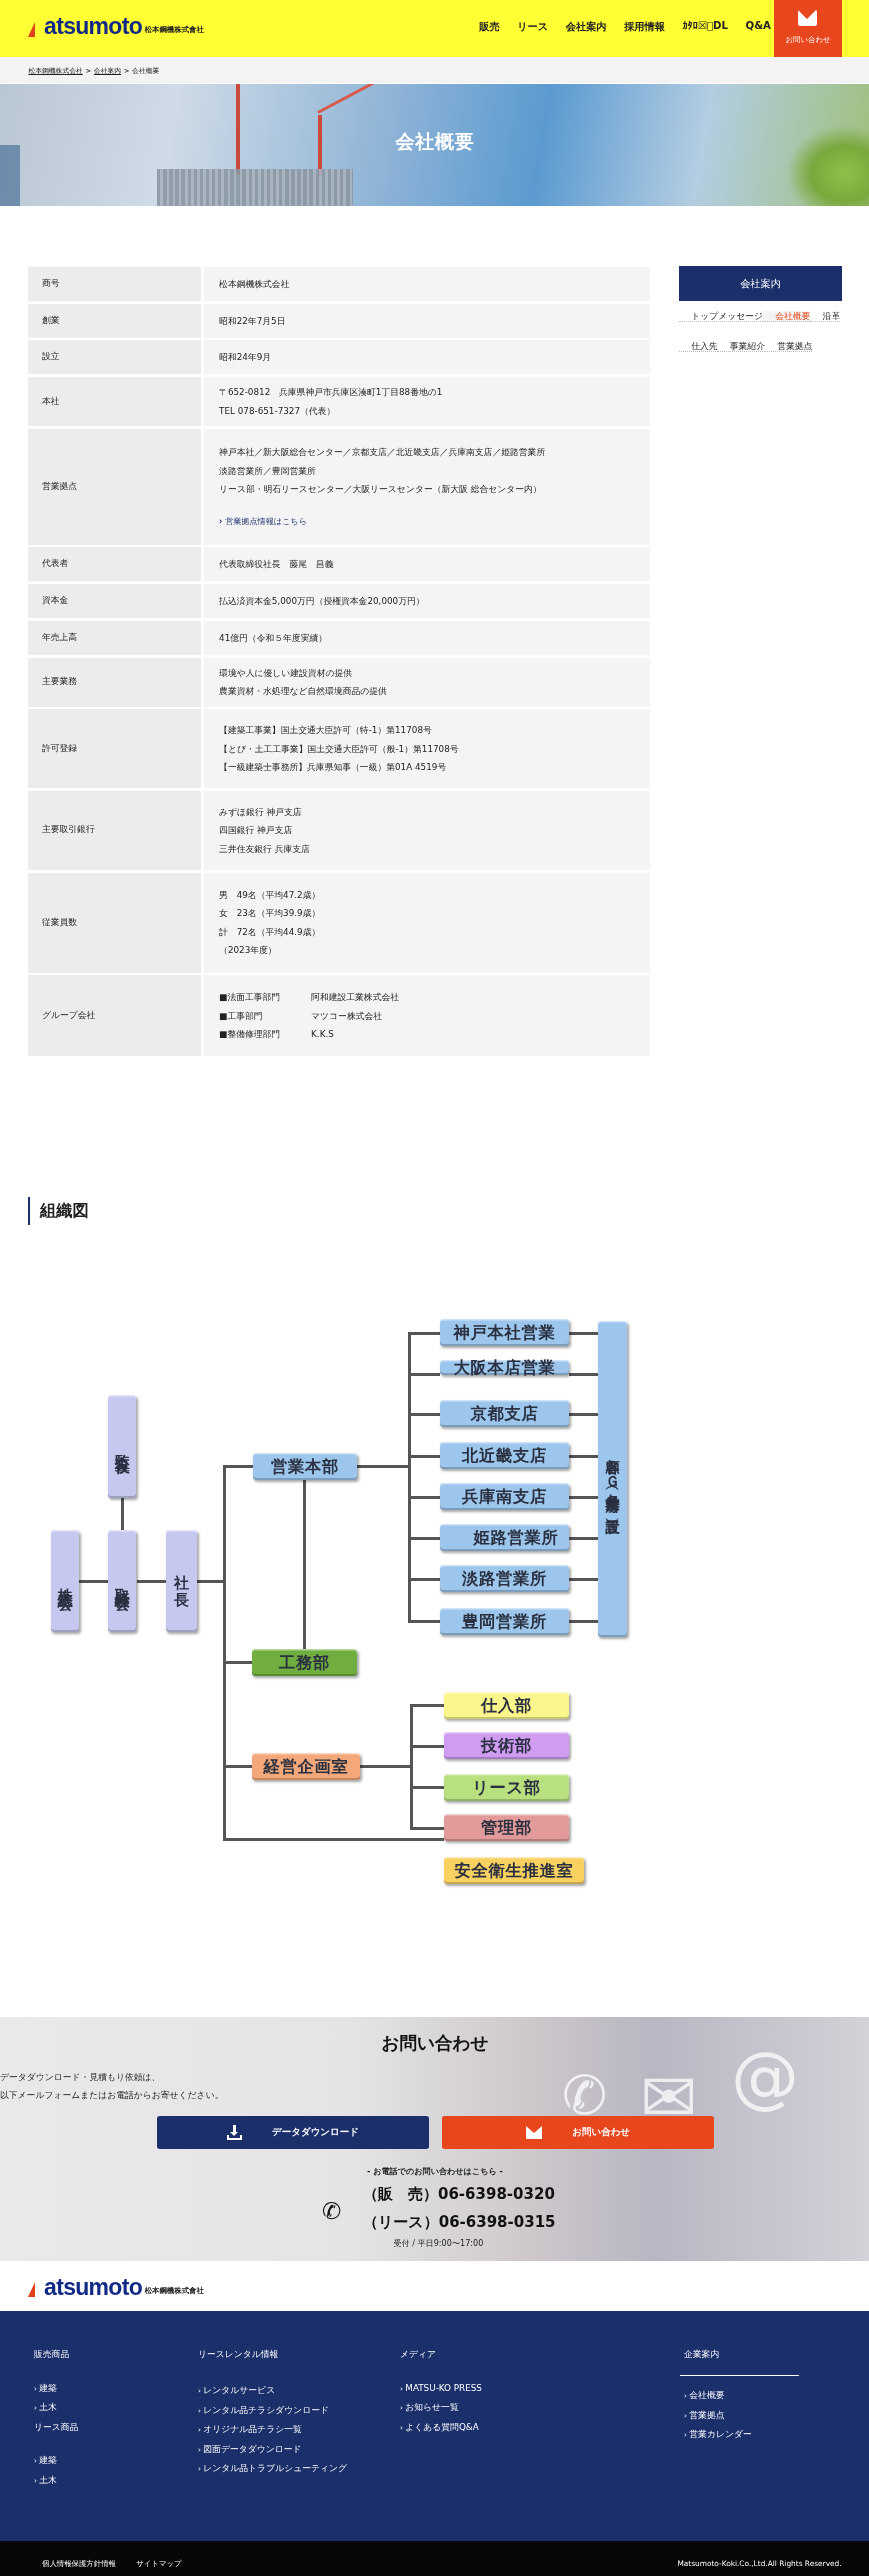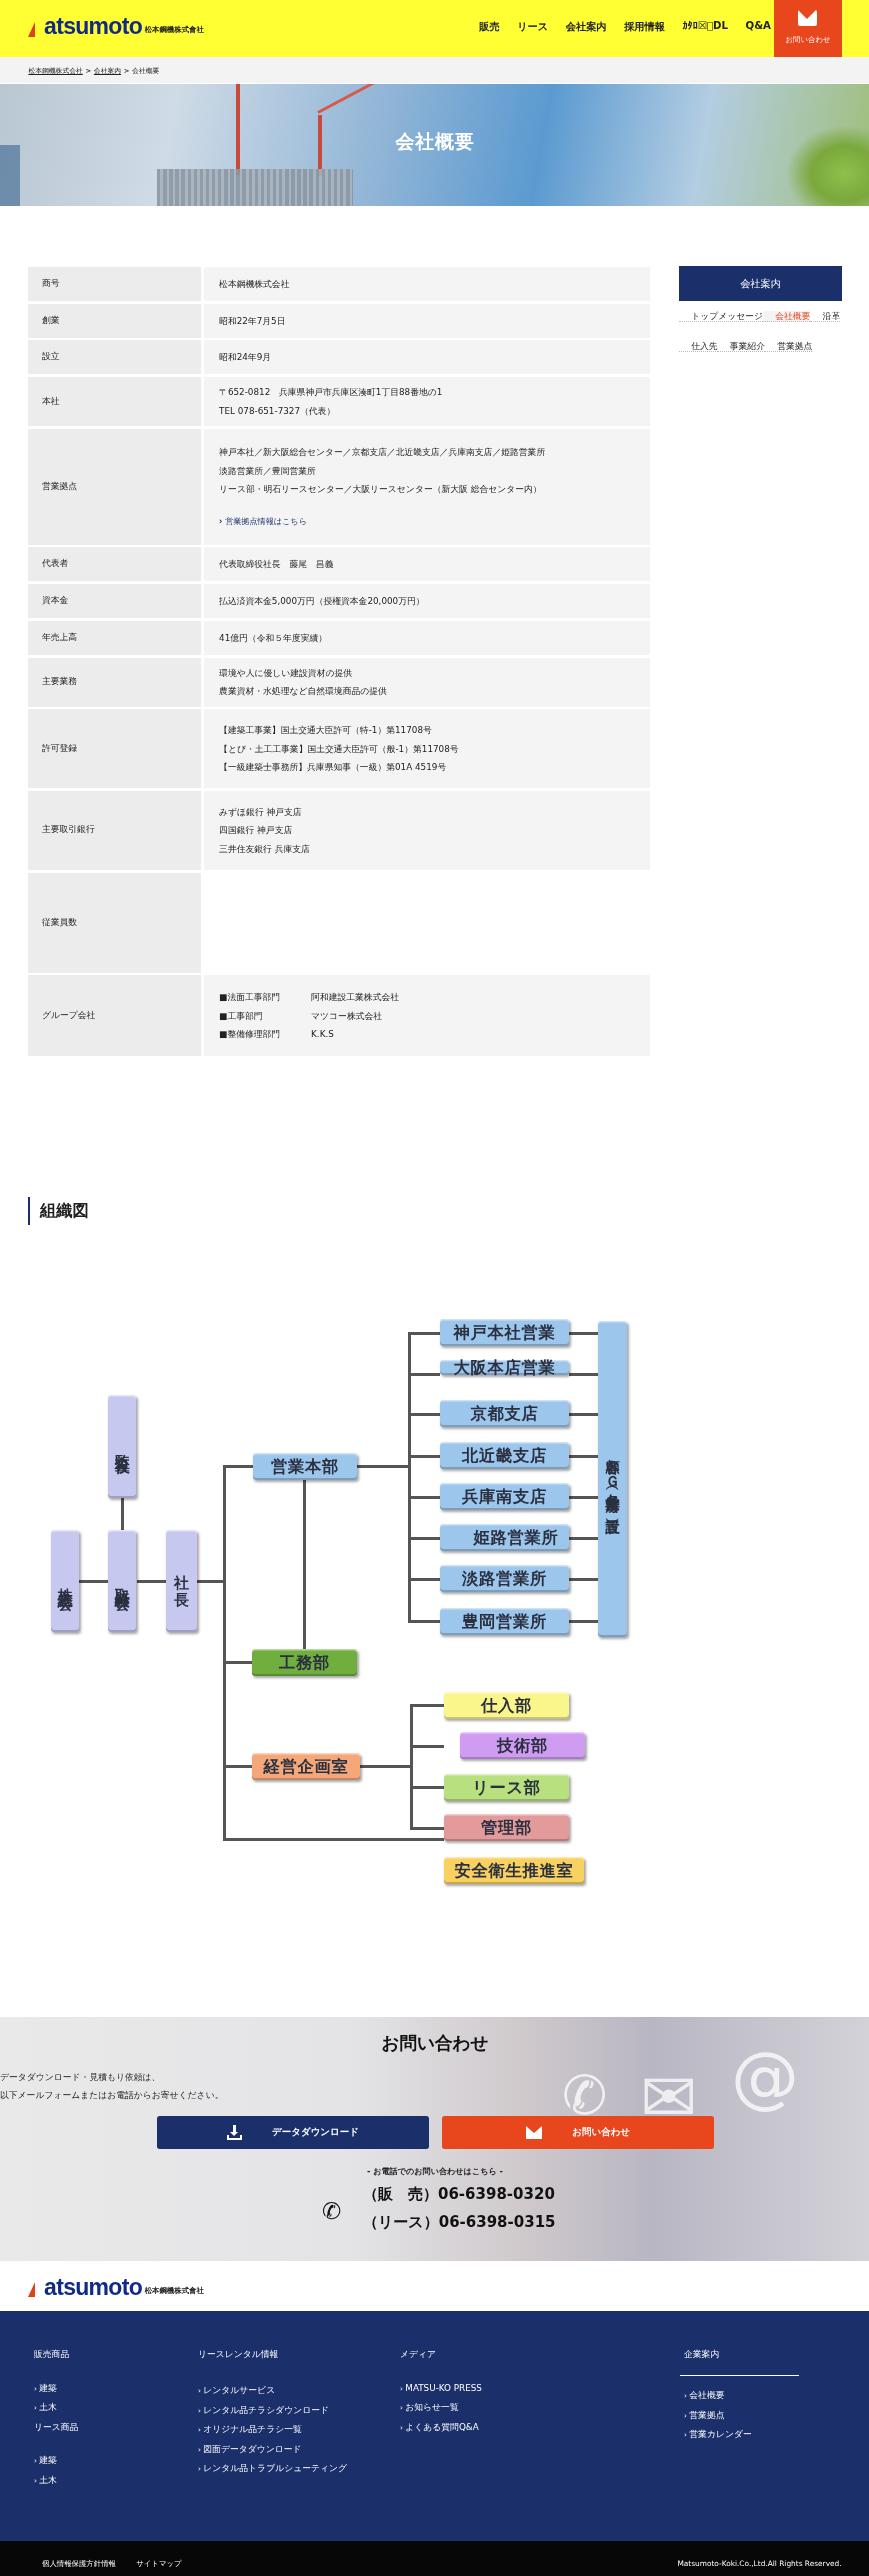--- a/index.html
+++ b/index.html
@@ -193,20 +193,26 @@
     <div class="info-row" style="height: 79px;">
       <div class="th">主要取引銀行</div>
       <div class="td">
         <div>みずほ銀行 神戸支店</div>
         <div>四国銀行 神戸支店</div>
         <div>三井住友銀行 兵庫支店</div>
       </div>
     </div>
     <div class="info-row" style="height: 100px;">
       <div class="th">従業員数</div>
+      <div class="td">
+        <div>男　49名（平均47.2歳）</div>
+        <div>女　23名（平均39.9歳）</div>
+        <div>計　72名（平均44.9歳）</div>
+        <div>（2023年度）</div>
+      </div>
     </div>
     <div class="info-row" style="height: 81px;">
       <div class="th">グループ会社</div>
       <div class="td">
         <div class="grp">
           <span class="dep">■法面工事部門</span>
           <span>阿和建設工業株式会社</span>
         </div>
         <div class="grp">
           <span class="dep">■工事部門</span>
@@ -271,21 +277,21 @@
     <div class="box" style="left: 440px; top: 1400px; width: 129px; height: 27px; background: rgb(156, 198, 236);">京都支店</div>
     <div class="box" style="left: 440px; top: 1442px; width: 129px; height: 27px; background: rgb(156, 198, 236);">北近畿支店</div>
     <div class="box" style="left: 440px; top: 1483px; width: 129px; height: 27px; background: rgb(156, 198, 236);">兵庫南支店</div>
     <div class="box" style="left: 440px; top: 1524px; width: 129px; height: 27px; background: rgb(156, 198, 236); padding-left: 23px;">姫路営業所</div>
     <div class="box" style="left: 440px; top: 1565px; width: 129px; height: 27px; background: rgb(156, 198, 236);">淡路営業所</div>
     <div class="box" style="left: 440px; top: 1608px; width: 129px; height: 27px; background: rgb(156, 198, 236);">豊岡営業所</div>
     <div class="box v" style="left: 598px; top: 1321px; width: 29px; height: 316px; background: rgb(156, 198, 236); font-size: 14.2px; letter-spacing: 1.4px;">顧客ＳＧ（各営業所毎に設置）</div>
     <div class="box" style="left: 252px; top: 1649px; width: 105px; height: 27px; background: rgb(111, 174, 63);">工務部</div>
     <div class="box" style="left: 252px; top: 1753px; width: 108px; height: 27px; background: rgb(244, 168, 122);">経営企画室</div>
     <div class="box" style="left: 444px; top: 1692px; width: 125px; height: 27px; background: rgb(251, 246, 140);">仕入部</div>
-    <div class="box" style="left: 460px; top: 1732px; width: 125px; height: 27px; background: rgb(207, 156, 242);">技術部</div>
+    <div class="box" style="left: 444px; top: 1732px; width: 125px; height: 27px; background: rgb(207, 156, 242);">技術部</div>
     <div class="box" style="left: 444px; top: 1774px; width: 125px; height: 27px; background: rgb(184, 224, 127);">リース部</div>
     <div class="box" style="left: 444px; top: 1814px; width: 125px; height: 27px; background: rgb(227, 154, 154);">管理部</div>
     <div class="box" style="left: 444px; top: 1857px; width: 140px; height: 27px; background: rgb(248, 209, 96);">安全衛生推進室</div>
   </div>
 
 <section class="contact">
   <div class="deco" style="left:562px;top:47px;font-size:54px">✆</div>
   <div class="deco" style="left:640px;top:41px;font-size:68px">✉</div>
   <div class="deco" style="left:731px;top:20.3px;font-size:68px">@</div>
   <h2>お問い合わせ</h2>
@@ -300,20 +306,21 @@
     <span>データダウンロード</span>
   </a>
   <a class="cbtn ml">
     <span class="ico-ml"></span>
     <span>お問い合わせ</span>
   </a>
   <div class="phone-cap">- お電話でのお問い合わせはこちら -</div>
   <div class="phone-ico">✆</div>
   <a class="tel t1">（販　売）06-6398-0320</a>
   <a class="tel t2">（リース）06-6398-0315</a>
+  <div class="hours">受付 / 平日9:00〜17:00</div>
 </section>
 
 <a class="f-logo">
   <span class="logo-mark"></span>
   <span class="logo-text">atsumoto</span>
   <span class="logo-sub">松本鋼機株式會社</span>
 </a>
 
 <footer class="footer" id="footer">
     <div class="fcol c1" style="left: 34px;">

